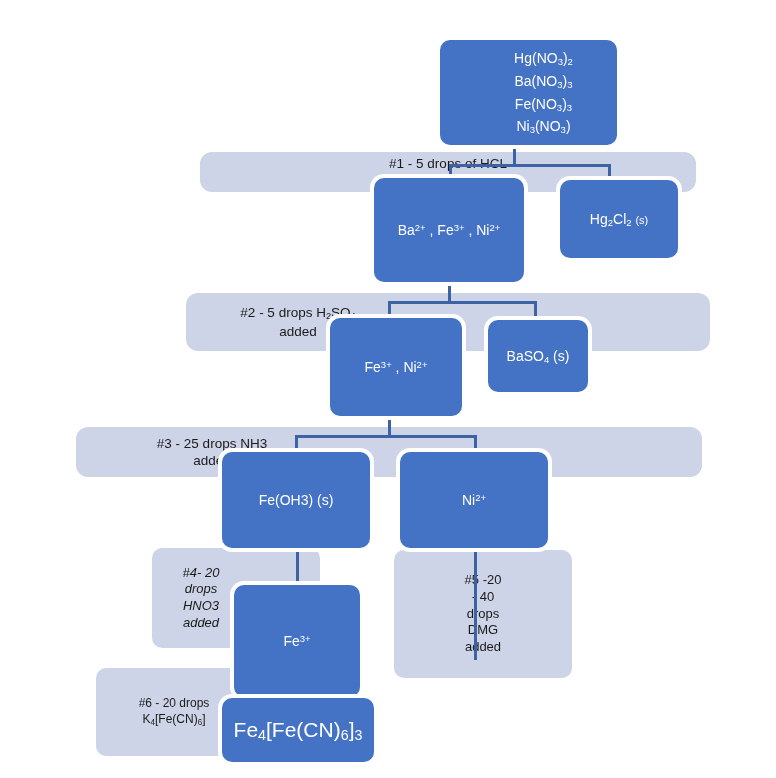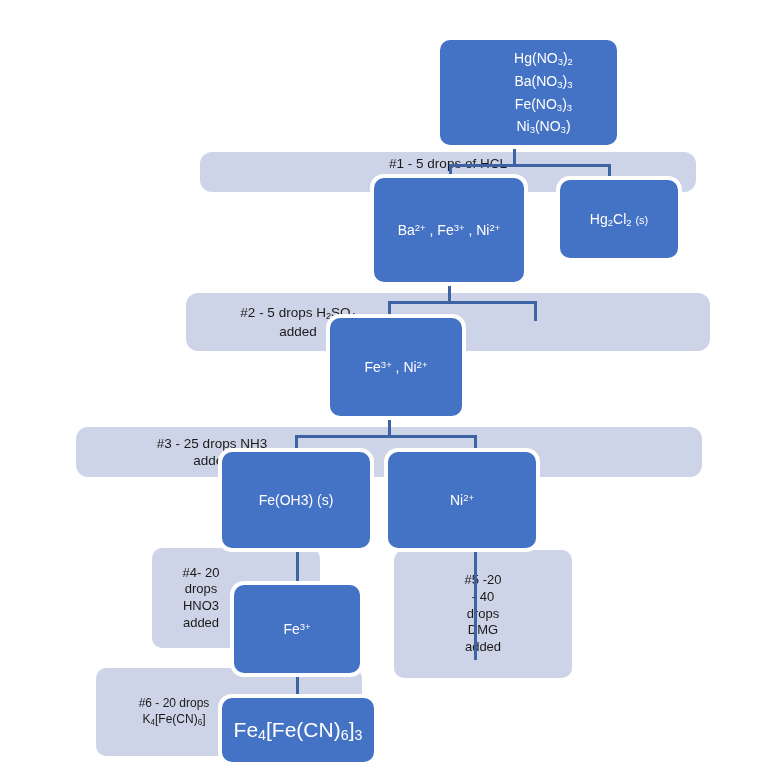--- a/index.html
+++ b/index.html
@@ -74,21 +74,21 @@
     <span style="margin-right:300px;">#2 - 5 drops H<sub>2</sub>SO<sub>4</sub>
 added</span>
   </div>
 
   <div class="band wide" style="left:76px; top:427px; width:610px; height:50px;padding-left:16px;">
     <span style="margin-right:370px;">#3 - 25 drops NH3
 added</span>
   </div>
 
   <div class="band" style="left:152px; top:548px; width:168px; height:100px; font-size:13px;">
-    <span style="margin-right:70px;">#4- 20
+    <span style="margin-right:70px;font-style:italic;">#4- 20
 drops
 HNO3
 added</span>
   </div>
 
   <div class="band" style="left:394px; top:550px; width:178px; height:128px; font-size:13px;">
     <span style="">#5 -20
 - 40
 drops
 DMG
@@ -130,30 +130,33 @@
   </div>
 
   <div class="node" style="left:548px; top:180px; width:118px; height:78px;margin-left:12px;">
     <span>Hg<sub>2</sub>Cl<sub>2</sub> <span class="sm">(s)</span></span>
   </div>
 
   <div class="node" style="left:330px; top:318px; width:132px; height:98px;">
     <span>Fe<sup>3+</sup> , Ni<sup>2+</sup></span>
   </div>
 
+  <div class="node" style="left:488px; top:320px; width:100px; height:72px;">
+    <span>BaSO<sub>4</sub> (s)</span>
+  </div>
 
   <div class="node" style="left:222px; top:452px; width:148px; height:96px;">
     <span>Fe(OH3) (s)</span>
   </div>
 
-  <div class="node" style="left:388px; top:452px; width:148px; height:96px;">
+  <div class="node" style="left:400px; top:452px; width:148px; height:96px;">
     <span>Ni<sup>2+</sup></span>
   </div>
 
-  <div class="node" style="left:234px; top:585px; width:126px; height:88px;">
+  <div class="node" style="left:234px; top:585px; width:126px; height:112px;">
     <span>Fe<sup>3+</sup></span>
   </div>
 
 
   <div class="node big" style="left:222px; top:698px; width:152px; height:64px;">
     <span>Fe<sub>4</sub>[Fe(CN)<sub>6</sub>]<sub>3</sub></span>
   </div>
 
 </div>
 

